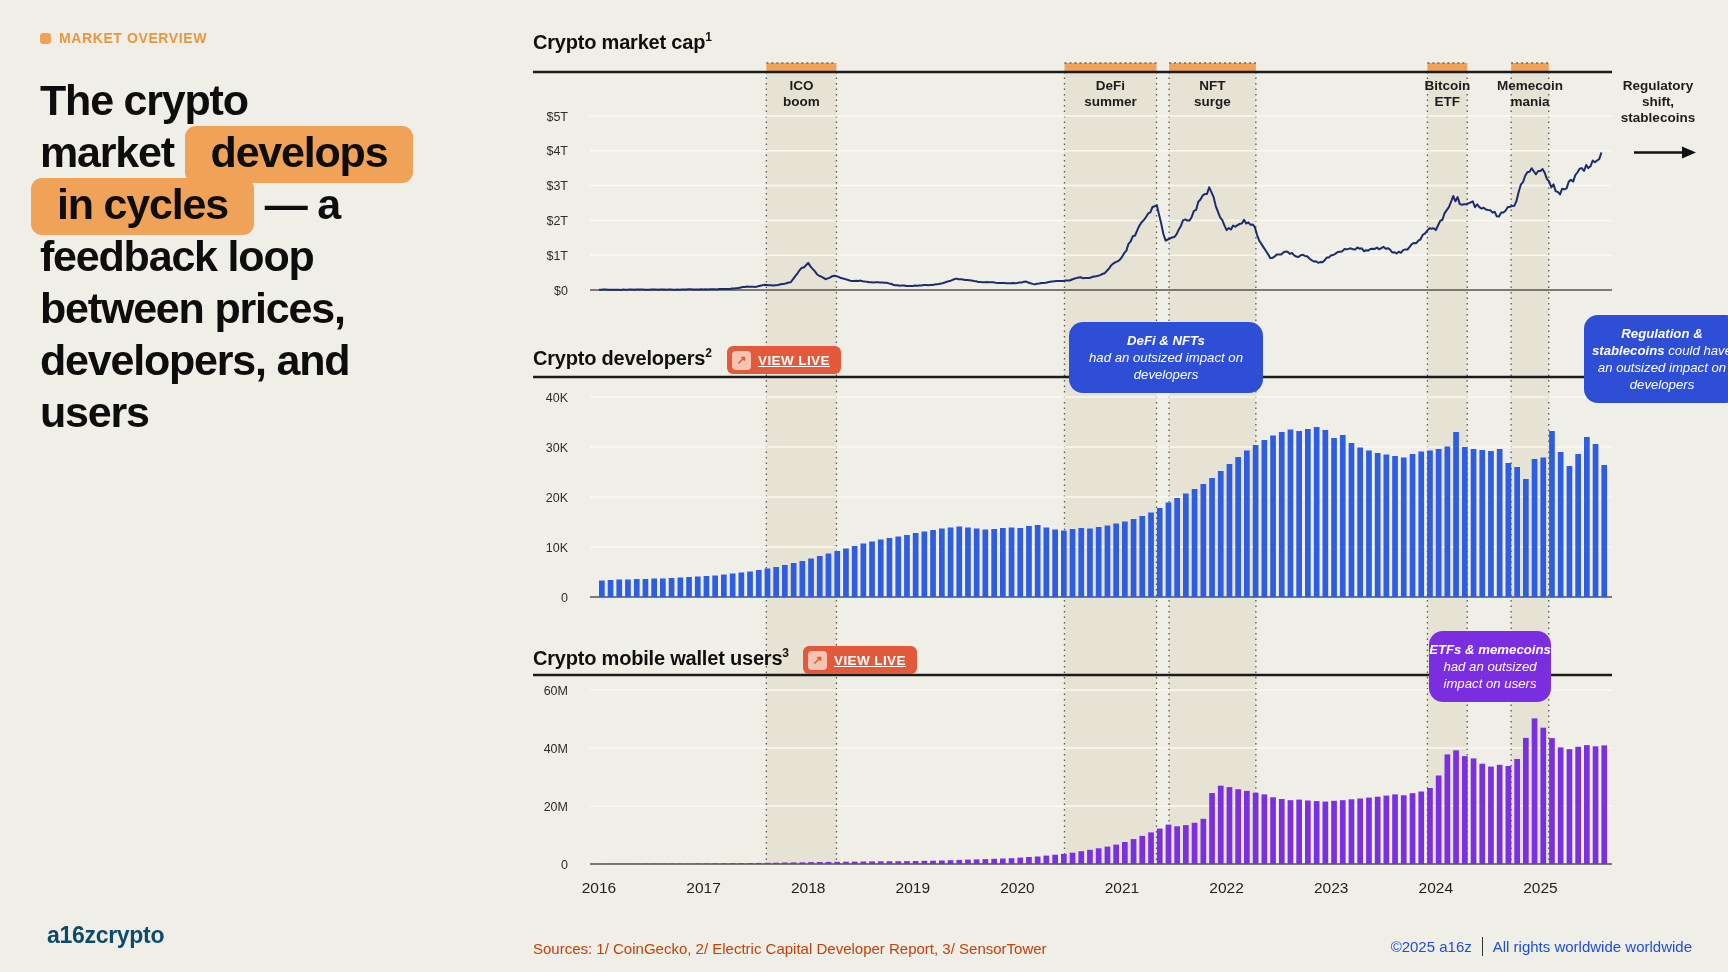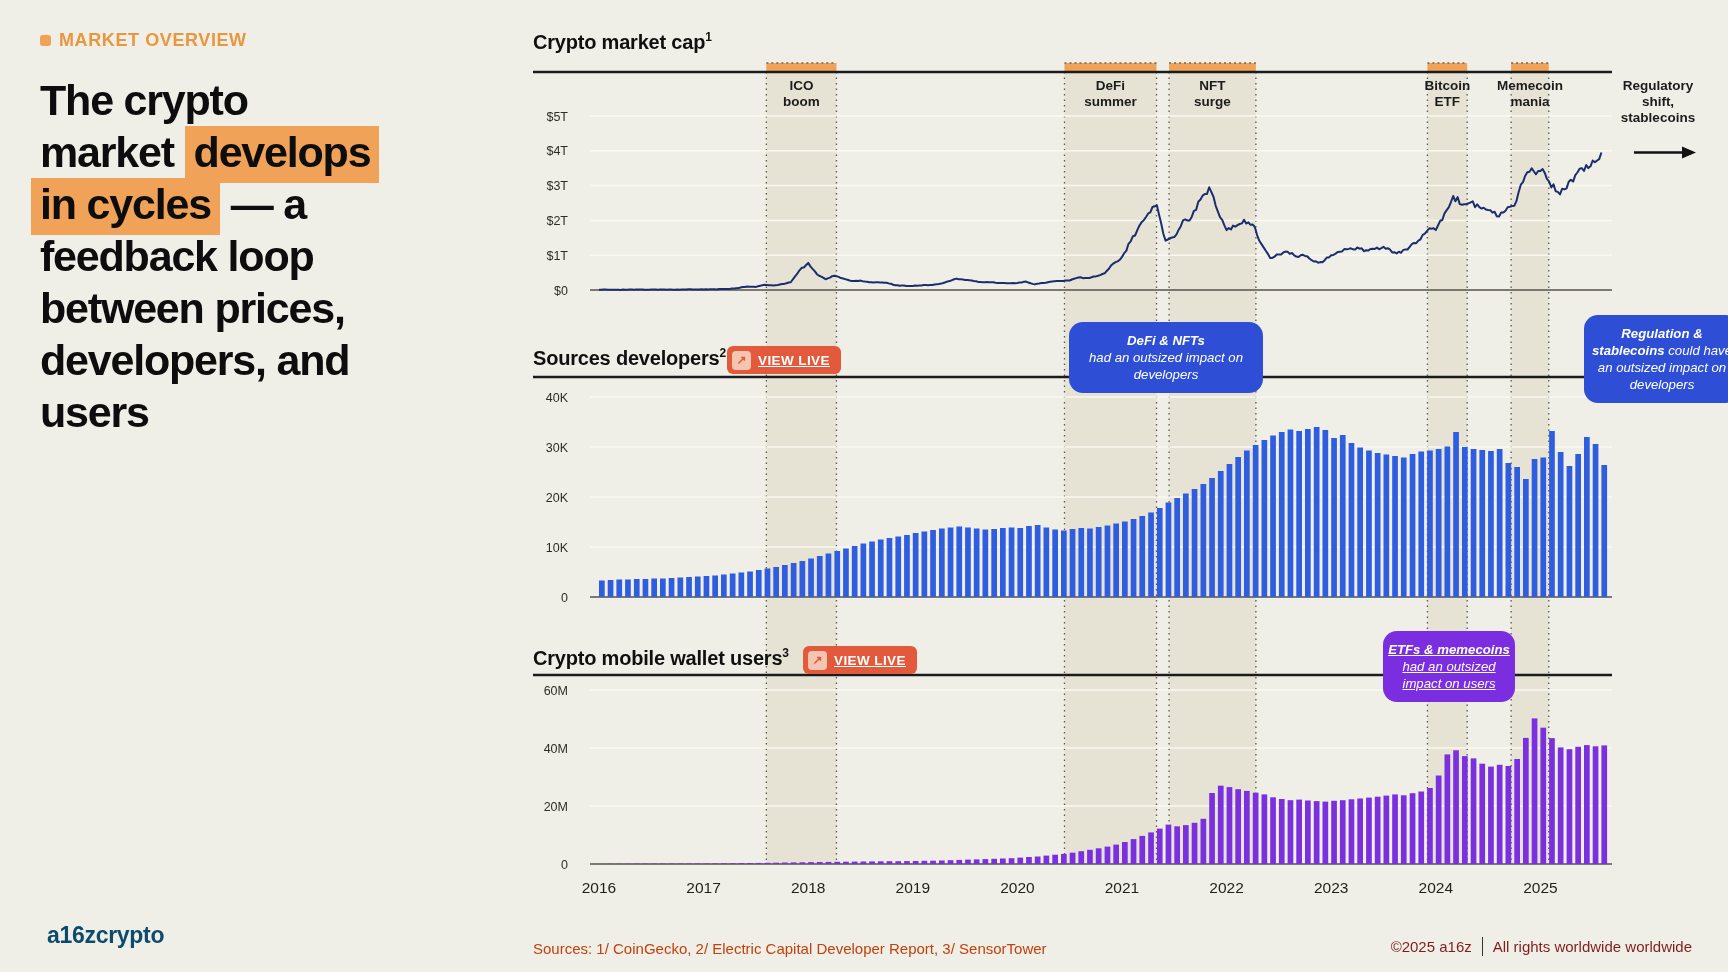--- a/index.html
+++ b/index.html
@@ -1,24 +1,24 @@
 <!DOCTYPE html>
 <html><head>
 <meta charset="utf-8">
 <style>
   html,body{margin:0;padding:0;background:#f0efe7;}
   .page{position:relative;width:1728px;height:972px;background:#f0efe7;overflow:hidden;
         font-family:"Liberation Sans",sans-serif;color:#141414;}
   
   .eyebrow{position:absolute;left:40px;top:30px;display:flex;align-items:center;gap:8px;}
   .eyebrow .sq{width:11px;height:11px;border-radius:3px;background:#f0a355;}
-  .eyebrow .txt{font-size:18px;font-weight:bold;letter-spacing:.6px;color:#e9973f;}
+  .eyebrow .txt{font-size:14px;font-weight:bold;letter-spacing:.6px;color:#e9973f;}
   .headline{position:absolute;left:40px;top:74px;width:440px;font-size:43px;line-height:52px;
             font-weight:bold;letter-spacing:-1.2px;color:#0d0d0d;}
-  .headline .hl{background:#efa258;padding:2px 9px 7px;}
+  .headline .hl{background:#efa258;padding:2px 26px 7px;border-radius:11px;}
   .headline .hl-first{margin-left:-9px;}
   .logo{position:absolute;left:47px;top:922px;font-size:23px;font-weight:bold;letter-spacing:-.3px;color:#0c4a6e;}
   
   svg text{font-family:"Liberation Sans",sans-serif;}
   .charts-layer{position:absolute;inset:0;}
   
   .chart-title{position:absolute;font-size:20px;font-weight:bold;color:#101010;letter-spacing:-.2px;}
   .chart-title sup{font-size:12px;}
   
   .view-live{position:absolute;display:flex;align-items:center;gap:7px;height:28px;
@@ -28,29 +28,29 @@
   .view-live .lbl{color:#fff;font-size:13.5px;font-weight:bold;letter-spacing:.4px;text-decoration:underline;}
   
   .callout{position:absolute;border-radius:14px;color:#fff;font-style:italic;font-size:13.2px;
            line-height:17px;text-align:center;padding:10px 0;box-sizing:border-box;}
   .callout b{font-style:italic;}
   .callout .blocklead{display:block;}
   .callout.blue{background:#2f4ed6;}
   .callout.purple{background:#7a2ee0;}
   #callout-defi{left:1069px;top:322px;width:194px;}
   #callout-reg{left:1584px;top:315px;width:156px;}
-  #callout-etf{left:1383px;top:631px;width:132px;text-decoration:underline;}
+  #callout-etf{left:1429px;top:631px;width:122px;}
   #vl-dev{left:727px;top:346px;}
   #vl-wal{left:803px;top:646px;}
   #title-mc{left:533px;top:30px;}
   #title-dev{left:533px;top:346px;}
   #title-wal{left:533px;top:646px;}
   
   .sources{position:absolute;left:533px;top:940px;font-size:15px;color:#c2410c;}
-  .copyright{position:absolute;right:36px;top:937px;display:flex;align-items:center;font-size:15px;color:#7f1d1d;}
+  .copyright{position:absolute;right:36px;top:937px;display:flex;align-items:center;font-size:15px;color:#1d4ed8;}
   .copyright .vbar{width:1px;height:19px;background:#333;margin:0 10px;}
 </style>
 </head>
 <body>
 
 <div class="page">
 
   <div class="eyebrow">
     <span class="sq"></span>
     <span class="txt">MARKET OVERVIEW</span>
@@ -399,21 +399,21 @@
         <text x="1331.2" y="893" text-anchor="middle" font-size="15.5" fill="#211f1a">2023</text>
         <text x="1435.8" y="893" text-anchor="middle" font-size="15.5" fill="#211f1a">2024</text>
         <text x="1540.4" y="893" text-anchor="middle" font-size="15.5" fill="#211f1a">2025</text>
       </svg>
   </div>
 
   <div class="chart-title" id="title-mc">
     <span>Crypto market cap</span><sup>1</sup>
   </div>
   <div class="chart-title" id="title-dev">
-    <span>Sources developers</span><sup>2</sup>
+    <span>Crypto developers</span><sup>2</sup>
   </div>
   <div class="chart-title" id="title-wal">
     <span>Crypto mobile wallet users</span><sup>3</sup>
   </div>
 
   <button class="view-live" id="vl-dev">
     <span class="chip">↗</span>
     <span class="lbl">VIEW LIVE</span>
   </button>
   <button class="view-live" id="vl-wal">

